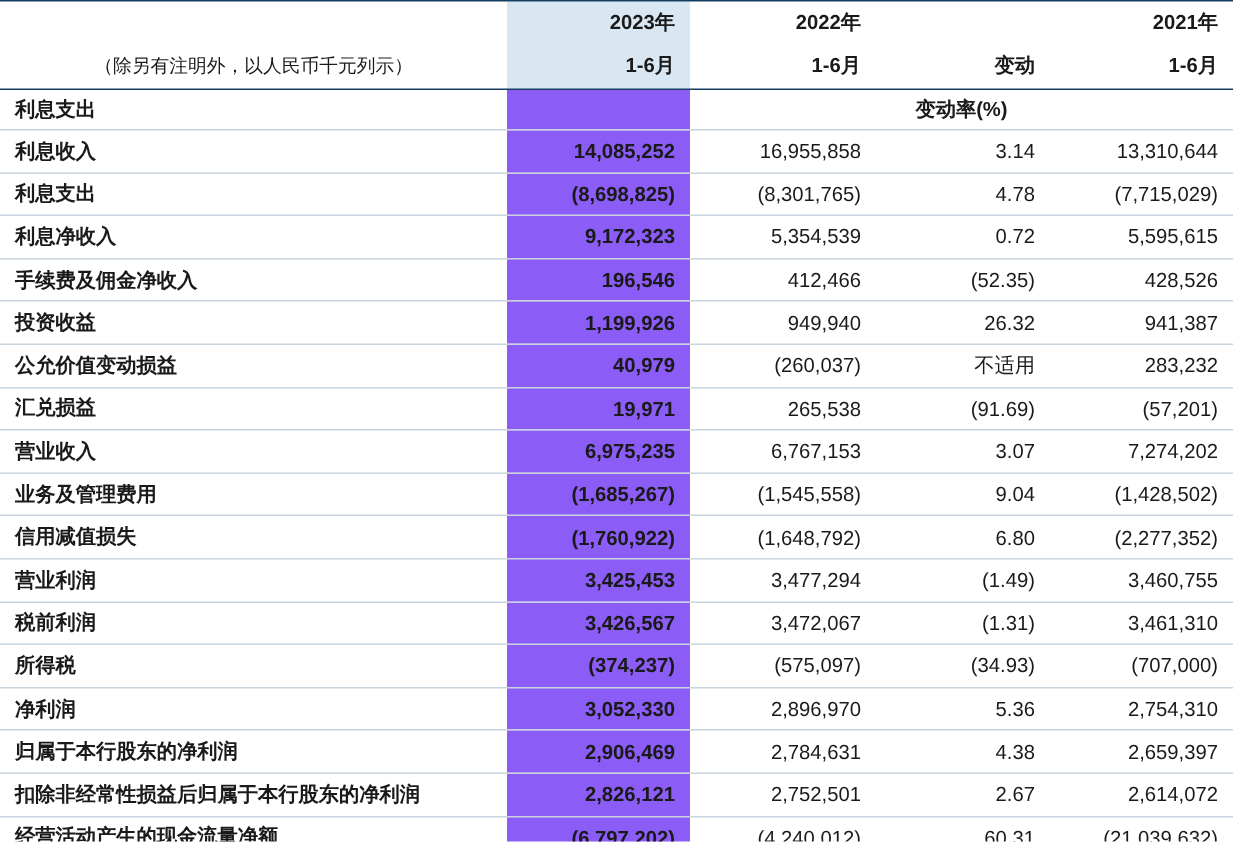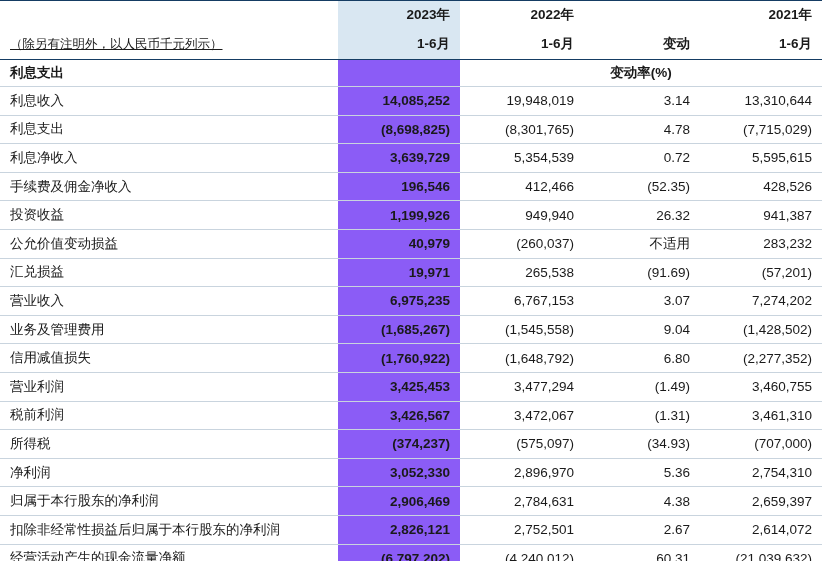--- a/index.html
+++ b/index.html
@@ -45,24 +45,23 @@
     font-weight: bold;
     text-align: right;
     border-bottom: none;
   }
   .hdr-bot td {
     height: 30px;
     font-weight: bold;
     text-align: right;
   }
   .hdr-bot td.label {
-    text-align: left;
+    text-align: center;
     font-weight: normal;
     font-size: 12.5px;
-    text-decoration: underline;
   }
   .topline {
     border-top: 1.6px solid #153c63;
   }
   .thickbottom {
     border-bottom: 1.6px solid #153c63;
   }
   .rowline td {
     border-bottom: 1px solid #c9d4de;
   }
@@ -79,21 +78,21 @@
   .section td {
     height: 27px;
     font-weight: bold;
   }
   .section td.centermerge {
     text-align: center;
     font-weight: bold;
     margin-top: 19px;
   }
   tr.data td { height: 28.6px; }
-  tr.data td.label { font-weight: normal; }
+  tr.data td.label { font-weight: bold; }
 
   .bold { font-weight: bold; }
 </style>
 </head>
 <body>
 
 <div id="sheet">
   <table class="fin">
     <colgroup>
       <col class="c0">
@@ -119,34 +118,34 @@
       </tr>
       <tr class="section rowline">
         <td class="label">利息支出</td>
         <td class="hl"></td>
         <td class="centermerge" colspan="3">变动率(%)</td>
       </tr>
 
       <tr class="data rowline">
         <td class="label">利息收入</td>
         <td class="num hl">14,085,252</td>
-        <td class="num">19,948,019</td>
+        <td class="num">16,955,858</td>
         <td class="num">3.14</td>
         <td class="num">13,310,644</td>
       </tr>
       <tr class="data rowline">
         <td class="label">利息支出</td>
         <td class="num hl">(8,698,825)</td>
         <td class="num">(8,301,765)</td>
         <td class="num">4.78</td>
         <td class="num">(7,715,029)</td>
       </tr>
       <tr class="data rowline">
         <td class="label">利息净收入</td>
-        <td class="num hl">3,639,729</td>
+        <td class="num hl">9,172,323</td>
         <td class="num">5,354,539</td>
         <td class="num">0.72</td>
         <td class="num">5,595,615</td>
       </tr>
       <tr class="data rowline">
         <td class="label">手续费及佣金净收入</td>
         <td class="num hl">196,546</td>
         <td class="num">412,466</td>
         <td class="num">(52.35)</td>
         <td class="num">428,526</td>

